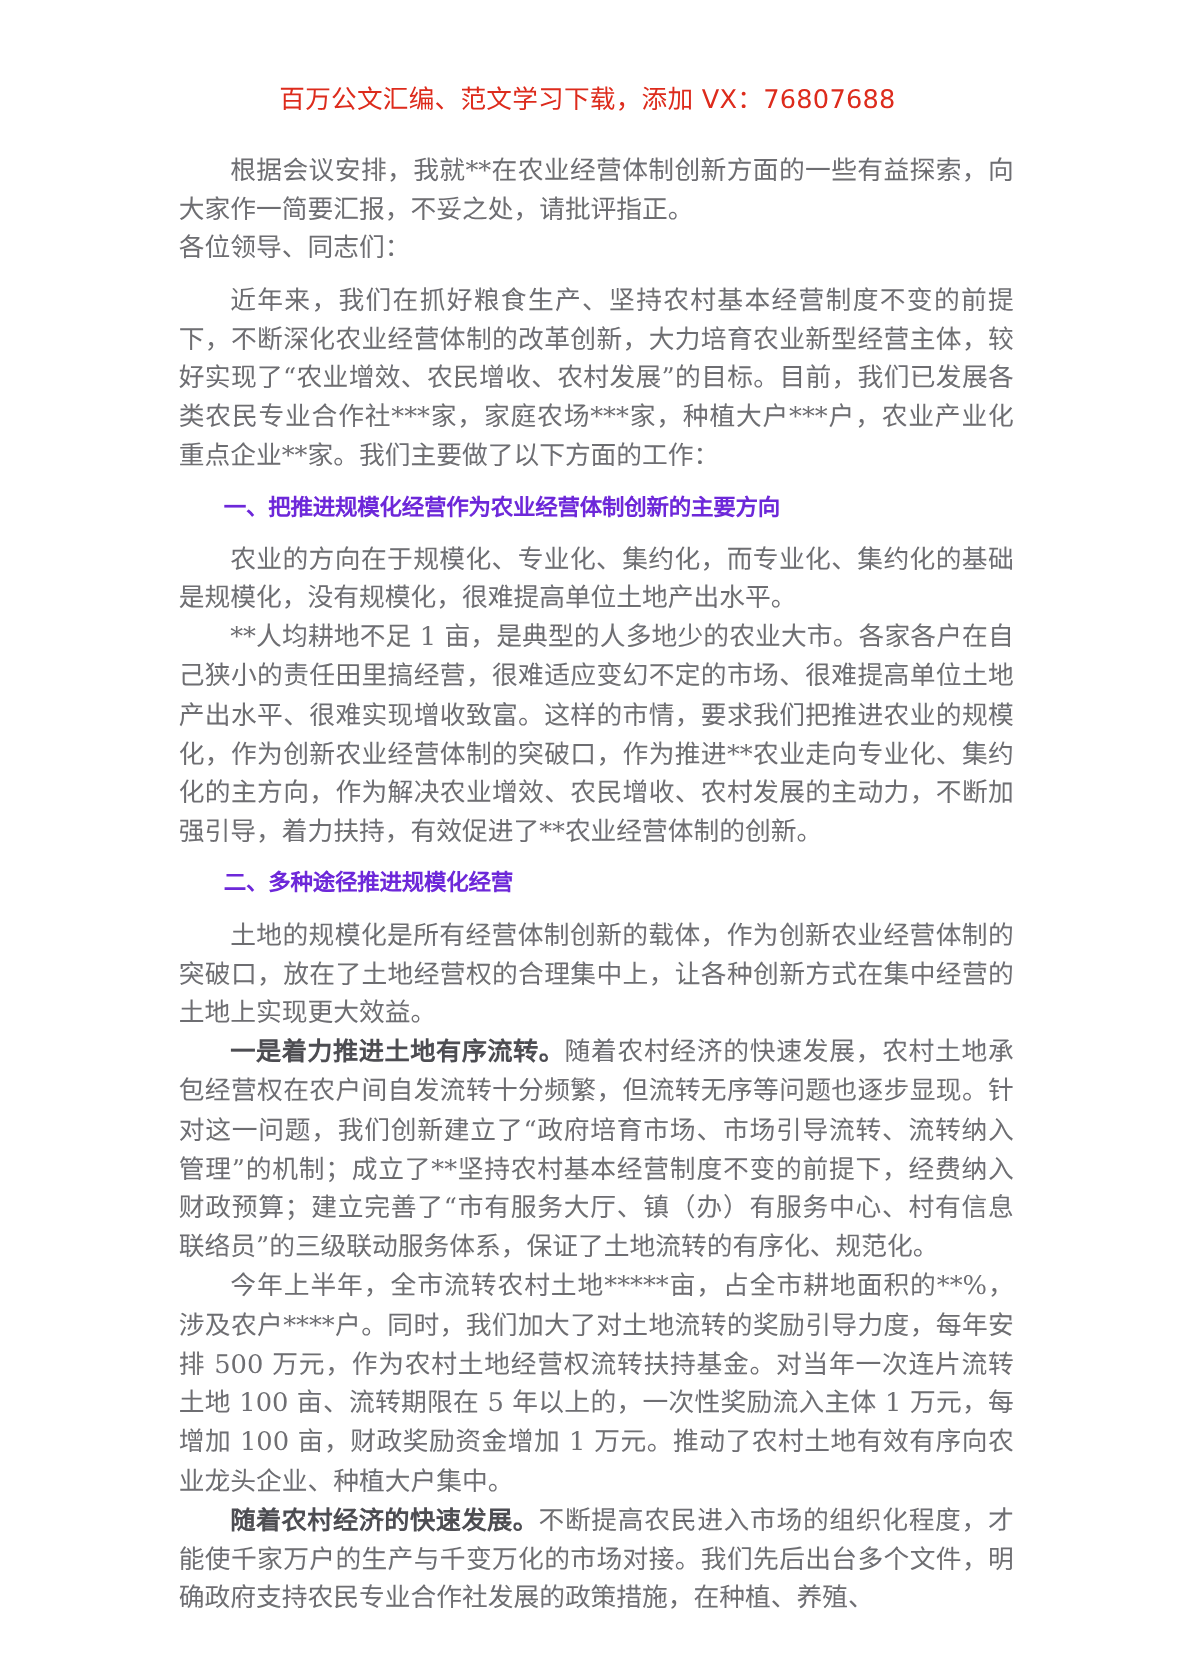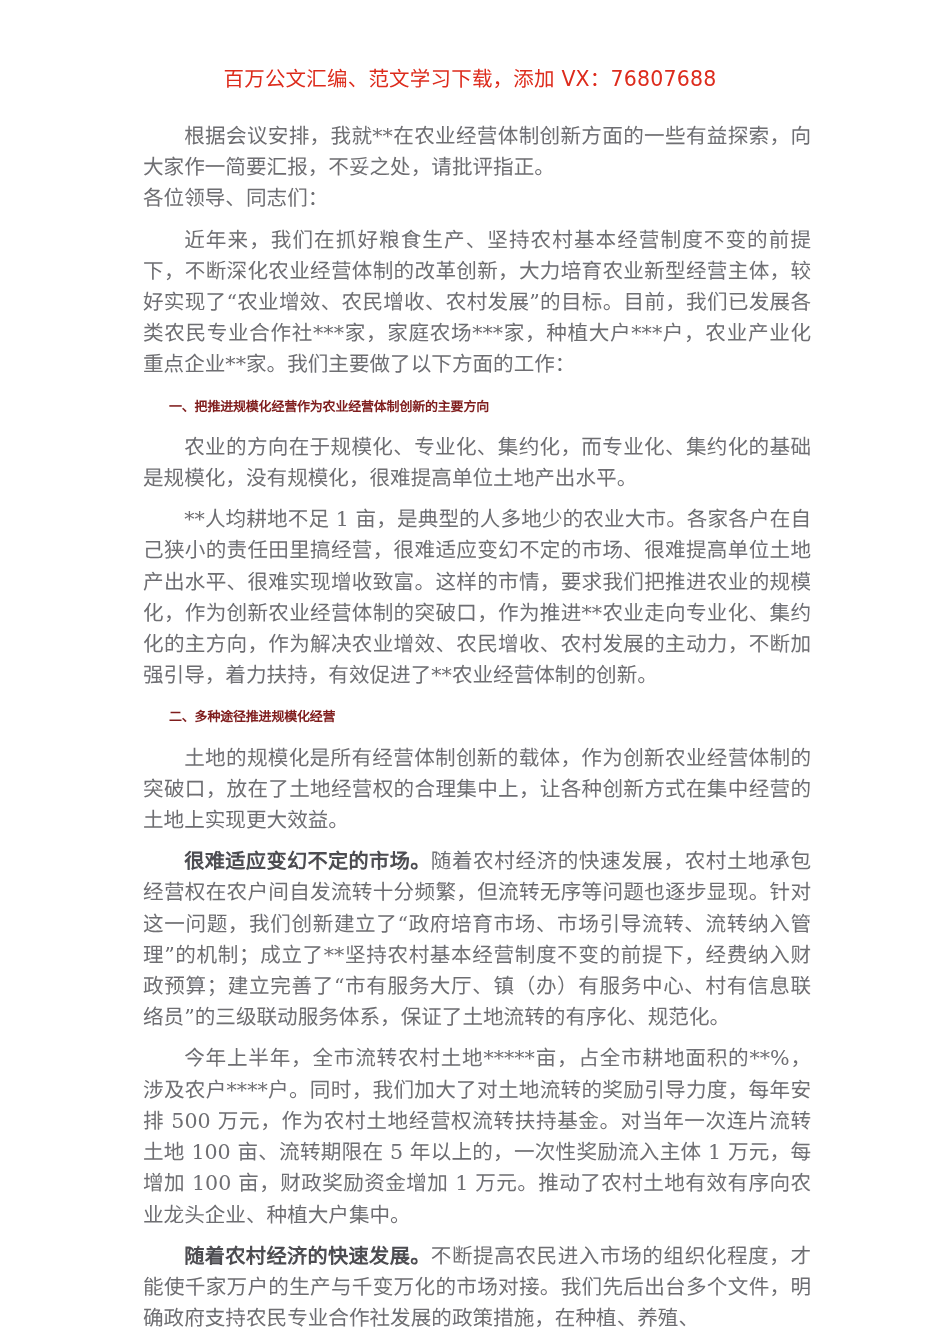--- a/index.html
+++ b/index.html
@@ -61,29 +61,29 @@
     word-spacing: 0;
   }
 
   .para.indent { text-indent: 2em; }
 
   .para.salutation {
     text-indent: 0;
     margin-bottom: 10px;
   }
 
-  .gap-lg { margin-top: 10px; }
+  .gap-lg { }
 
   
   .heading {
     margin: 10px 0 10px 0;
     text-indent: 2em;
-    color: #7f1d1d;
+    color: #6d28d9;
     font-family: "DejaVu Sans", "Liberation Sans", sans-serif;
-    font-size: 13px;
+    font-size: 18px;
     line-height: 31.2px;
     font-weight: bold;
     letter-spacing: -0.2px;
     text-align: left;
   }
 
   
   .lead {
     font-family: "DejaVu Sans", "Liberation Sans", sans-serif;
     font-weight: bold;
@@ -110,20 +110,20 @@
     <p class="heading">一、把推进规模化经营作为农业经营体制创新的主要方向</p>
 
     <p class="para indent">农业的方向在于规模化、专业化、集约化，而专业化、集约化的基础是规模化，没有规模化，很难提高单位土地产出水平。</p>
 
     <p class="para indent gap-lg">**人均耕地不足 1 亩，是典型的人多地少的农业大市。各家各户在自己狭小的责任田里搞经营，很难适应变幻不定的市场、很难提高单位土地产出水平、很难实现增收致富。这样的市情，要求我们把推进农业的规模化，作为创新农业经营体制的突破口，作为推进**农业走向专业化、集约化的主方向，作为解决农业增效、农民增收、农村发展的主动力，不断加强引导，着力扶持，有效促进了**农业经营体制的创新。</p>
 
     <p class="heading">二、多种途径推进规模化经营</p>
 
     <p class="para indent">土地的规模化是所有经营体制创新的载体，作为创新农业经营体制的突破口，放在了土地经营权的合理集中上，让各种创新方式在集中经营的土地上实现更大效益。</p>
 
-    <p class="para indent gap-lg"><span class="lead">很难适应变幻不定的市场。</span><span>随着农村经济的快速发展，农村土地承包经营权在农户间自发流转十分频繁，但流转无序等问题也逐步显现。针对这一问题，我们创新建立了“政府培育市场、市场引导流转、流转纳入管理”的机制；成立了**坚持农村基本经营制度不变的前提下，经费纳入财政预算；建立完善了“市有服务大厅、镇（办）有服务中心、村有信息联络员”的三级联动服务体系，保证了土地流转的有序化、规范化。</span></p>
+    <p class="para indent gap-lg"><span class="lead">一是着力推进土地有序流转。</span><span>随着农村经济的快速发展，农村土地承包经营权在农户间自发流转十分频繁，但流转无序等问题也逐步显现。针对这一问题，我们创新建立了“政府培育市场、市场引导流转、流转纳入管理”的机制；成立了**坚持农村基本经营制度不变的前提下，经费纳入财政预算；建立完善了“市有服务大厅、镇（办）有服务中心、村有信息联络员”的三级联动服务体系，保证了土地流转的有序化、规范化。</span></p>
 
     <p class="para indent gap-lg">今年上半年，全市流转农村土地*****亩，占全市耕地面积的**%，涉及农户****户。同时，我们加大了对土地流转的奖励引导力度，每年安排 500 万元，作为农村土地经营权流转扶持基金。对当年一次连片流转土地 100 亩、流转期限在 5 年以上的，一次性奖励流入主体 1 万元，每增加 100 亩，财政奖励资金增加 1 万元。推动了农村土地有效有序向农业龙头企业、种植大户集中。</p>
 
     <p class="para indent gap-lg"><span class="lead">随着农村经济的快速发展。</span><span>不断提高农民进入市场的组织化程度，才能使千家万户的生产与千变万化的市场对接。我们先后出台多个文件，明确政府支持农民专业合作社发展的政策措施，在种植、养殖、</span></p>
 
   </div>
 </div>
 
 </body></html>

